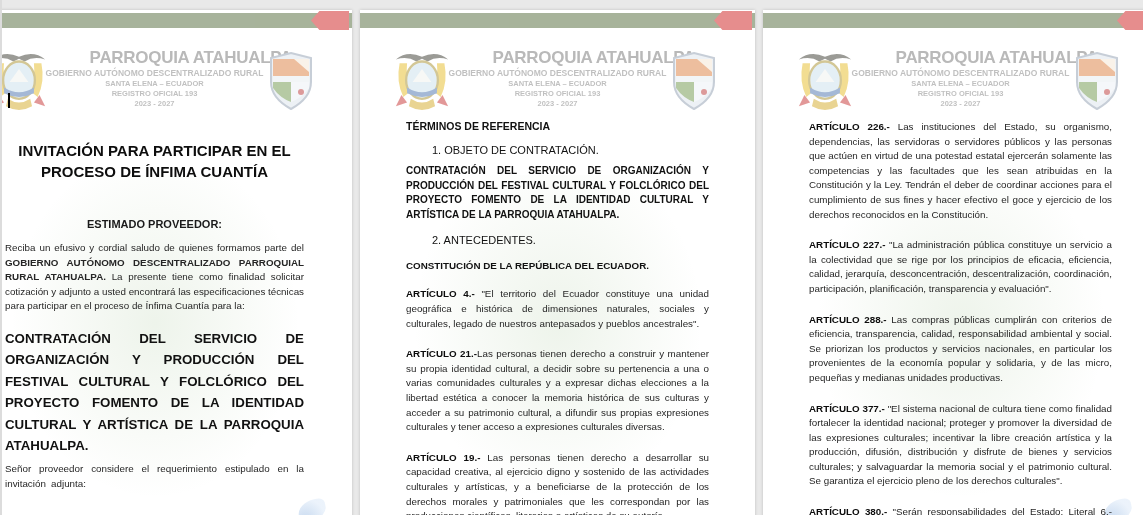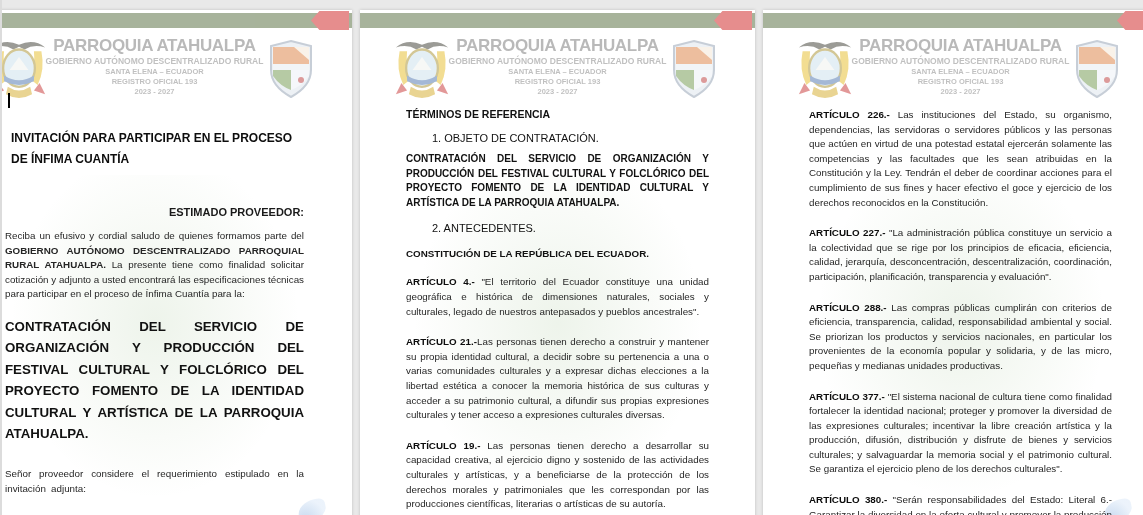--- a/index.html
+++ b/index.html
@@ -19,21 +19,21 @@
 
   
   .banner{position:relative;margin-top:3px;height:15px;background:#98a689;opacity:.85;}
   .banner .arrow{
     position:absolute;right:3px;top:-2px;width:38px;height:19px;background:#e27a7a;
     clip-path:polygon(0 50%,22% 0,100% 0,100% 100%,22% 100%);
   }
 
   
   .hdr{position:relative;height:66px;opacity:.55;}
-  .hdr-title{margin:8px 60px 0;text-align:center;font-weight:bold;font-size:17px;
+  .hdr-title{margin:20px 60px 0;text-align:right;font-weight:bold;font-size:17px;
     letter-spacing:-.3px;color:#808080;white-space:nowrap;}
   .hdr-sub{ text-align:center;font-weight:bold;color:#8d8d8d;line-height:1.3;}
   .hdr-sub1{font-size:8.5px;}
   .hdr-sub2,.hdr-sub3,.hdr-sub4{font-size:7.5px;}
   .logo{position:absolute;top:2px;}
   .logo-left{left:34px;}
   .logo-right{right:38px;top:4px;}
 
   .content{margin:0 48px;position:relative;z-index:2;}
   #page2 .content,#page3 .content{margin:0 46px;}
@@ -42,27 +42,27 @@
   .wm{position:absolute;left:50%;top:330px;width:300px;height:330px;transform:translate(-50%,-50%);
     background:radial-gradient(ellipse at 50% 45%,rgba(132,175,112,.14),rgba(132,175,112,0) 68%);
     pointer-events:none;z-index:1;}
   .corner-blue{position:absolute;right:26px;top:490px;width:28px;height:20px;opacity:.55;
     background:radial-gradient(circle at 20% 90%,#9dbde4,#dce9f8 70%);
     border-radius:65% 25% 55% 35%;transform:rotate(-12deg);z-index:1;}
 
   .text-cursor{position:absolute;left:51px;top:83px;width:1.5px;height:15px;background:#000;z-index:3;}
 
   
-  .p1-title{margin:26px 6px 0;text-align:left;font-weight:bold;font-size:12px;
+  .p1-title{margin:26px 6px 0;text-align:center;font-weight:bold;font-size:15px;
     line-height:21px;color:#0d0d0d;}
-  .p1-salutation{margin-top:36px;text-align:right;font-weight:bold;font-size:11px;color:#1a1a1a;}
+  .p1-salutation{margin-top:36px;text-align:center;font-weight:bold;font-size:11px;color:#1a1a1a;}
   .body-p{font-size:9.8px;line-height:14.6px;text-align:justify;color:#262626;margin:11px 0 0;}
   .p1-contract{margin-top:14px;font-weight:bold;font-size:13.3px;line-height:21.5px;
     text-align:justify;color:#111;}
-  .p1-note{margin-top:22px;word-spacing:2.5px;}
+  .p1-note{margin-top:5px;word-spacing:2.5px;}
 
   
   .doc-title{margin:6px 0 0;text-align:left;font-weight:bold;font-size:10.5px;color:#111;}
   .sec-heading{margin:12px 0 0;padding-left:26px;font-weight:normal;font-size:11px;color:#111;}
   .bold-just{font-weight:bold;text-align:justify;font-size:10px;line-height:14.6px;color:#111;margin:8px 0 0;}
   .subhead{margin:14px 0 0;font-weight:bold;font-size:9.8px;color:#111;}
   .article{margin:16px 0 0;}
   .article b{color:#0c0c0c;}
 </style>
 </head>

